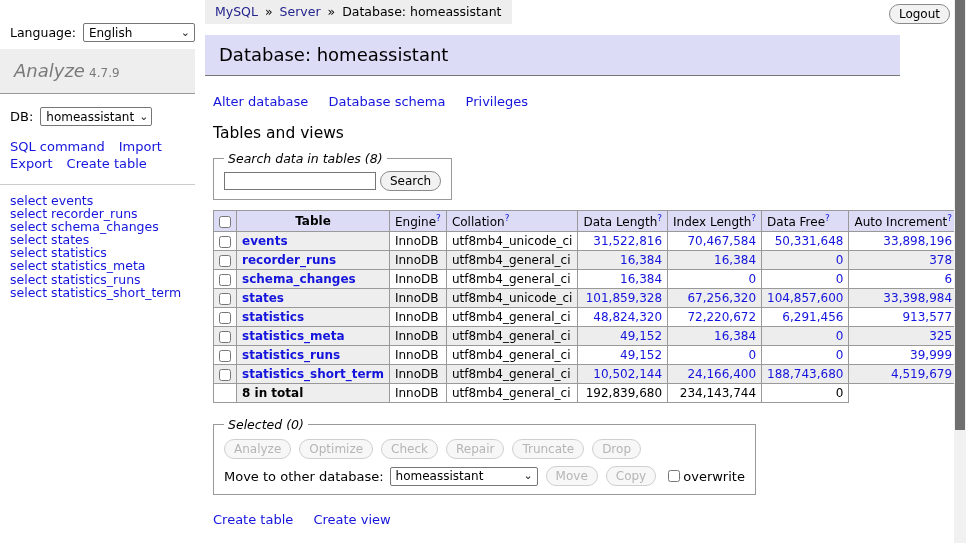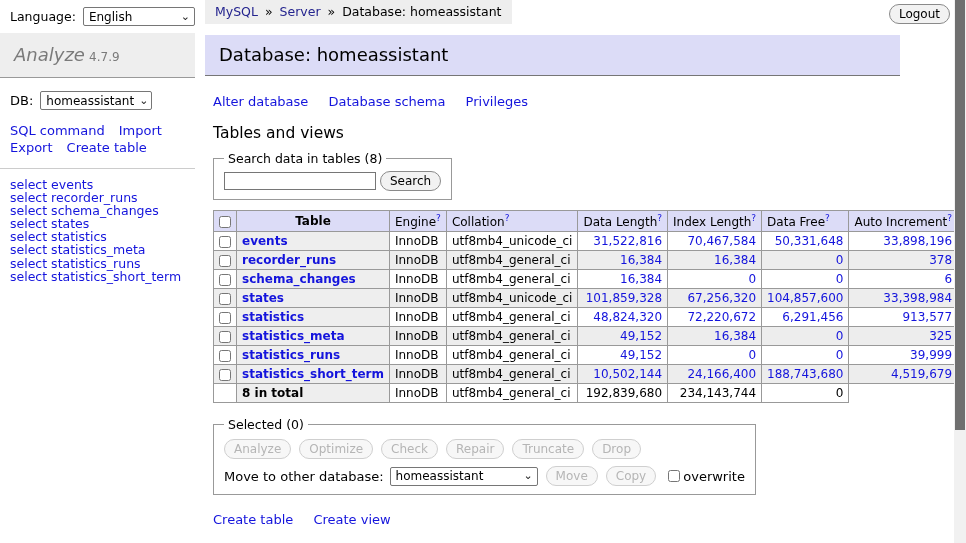--- a/index.html
+++ b/index.html
@@ -5,21 +5,21 @@
   * { box-sizing: border-box; }
   html,body { margin:0; padding:0; }
   body {
     width:966px; height:543px; overflow:hidden; position:relative;
     background:#fff; color:#000;
     font-family:"DejaVu Sans","Liberation Sans",sans-serif; font-size:13px;
   }
   a { color:#1414dc; text-decoration:none; cursor:pointer; }
 
   
-  #sidebar { position:absolute; left:0; top:0; width:195px; }
+  #sidebar { position:absolute; left:0; top:16px; width:195px; }
   .lang-row { display:flex; align-items:center; gap:7px; padding:7px 0 7px 10px; font-size:12.5px; }
   .fselect {
     display:inline-flex; align-items:center; justify-content:space-between;
     border:1px solid #767676; background:#fff; border-radius:2px;
     height:19px; padding:1px 4px 1px 5px; font-size:12px; cursor:pointer;
   }
   .fselect .chev { font-size:11px; line-height:8px; color:#222; margin-left:5px; }
   .w110 { width:112px; }
   .w145 { width:148px; }
   .logo { background:#eee; border-bottom:1px solid #999; padding:11px 14px 12px; }
@@ -48,21 +48,21 @@
     font-weight:normal; font-size:18px; margin:11px 66px 0 0;
     padding:9px 14px 10px; background:#dcdcf7; border-bottom:1px solid #767676;
   }
   .top-links { margin:18px 0 0 8px; font-size:13px; }
   .top-links a { margin-right:16px; }
   h3.section { font-weight:normal; font-size:15.5px; margin:15px 0 0 8px; }
   fieldset {
     border:1px solid #999; margin:9px 0 0 8px; padding:5px 10px 8px;
     width:fit-content; font-size:12.5px;
   }
-  legend { padding:0 4px; font-size:12.5px; }
+  legend { padding:0 4px; font-size:12.5px;font-style:italic; }
   .search-input { width:152px; height:18px; border:1px solid #767676; font-family:inherit; font-size:12px; padding:1px 3px; }
 
   
   table.data { border-collapse:collapse; margin:10px 0 0 8px; font-size:12px; }
   table.data th, table.data td { border:1px solid #999; padding:2px 5px; height:14px; white-space:nowrap; }
   thead th { background:#dcdcf7; font-weight:normal; text-align:left; }
   thead th.tname { text-align:center; font-weight:bold; }
   sup.help { font-size:9px; }
   sup.help a { color:#1414dc; }
   tbody th.rowname { background:#eee; text-align:left; }

